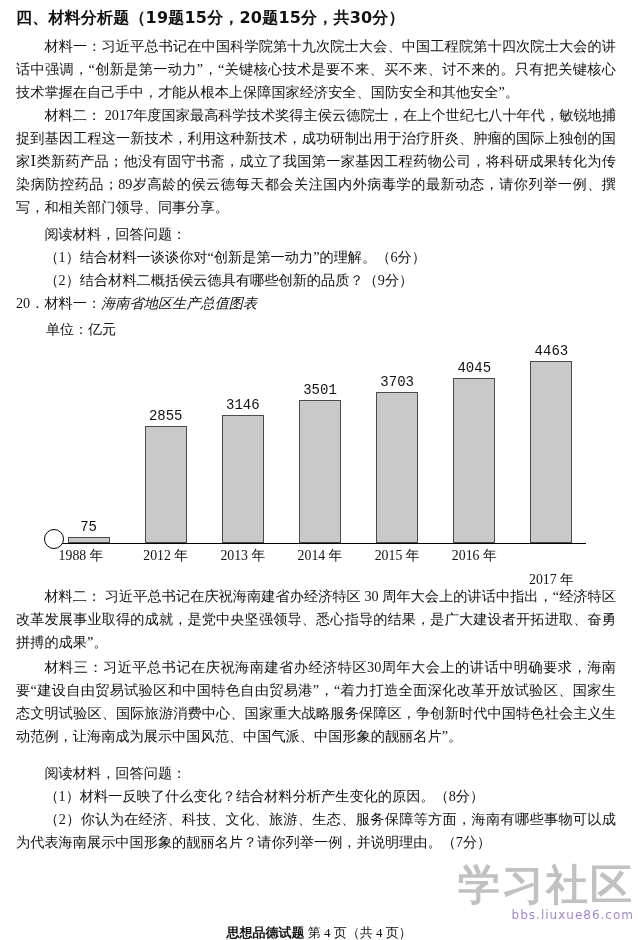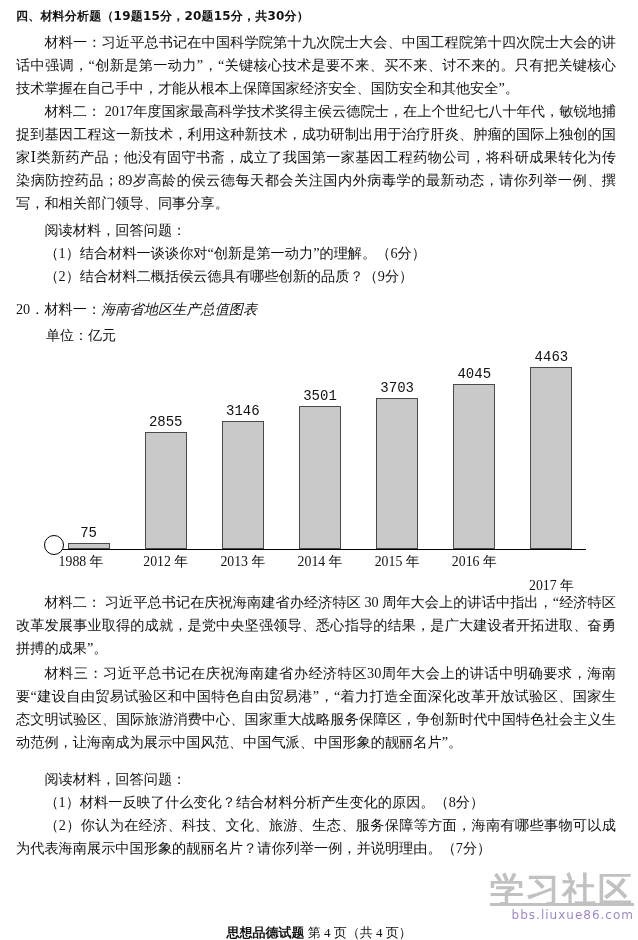--- a/index.html
+++ b/index.html
@@ -18,21 +18,21 @@
   .page {
     position: relative;
     width: 638px;
     height: 940px;
     padding: 0;
     box-sizing: border-box;
   }
   .section-title {
     font-family: "DejaVu Sans", "Liberation Sans", sans-serif;
     font-weight: bold;
-    font-size: 12px;
+    font-size: 16px;
     margin: 8px 0 6px 16px;
     letter-spacing: 0.2px;
   }
   .para {
     font-size: 14.2px;
     line-height: 1.62;
     margin: 0 22px 0 16px;
     text-align: justify;
     text-justify: inter-ideograph;
   }
@@ -123,26 +123,25 @@
   .watermark {
     position: absolute;
     right: 4px;
     bottom: 26px;
     text-align: right;
     pointer-events: none;
     opacity: 0.55;
   }
   .wm-main {
     font-family: "DejaVu Sans", sans-serif;
-    font-size: 34px;
+    font-size: 42px;
     font-weight: bold;
     color: #8f8f8f;
     letter-spacing: 2px;
     line-height: 1;
-    text-decoration: underline;
   }
   .wm-sub {
     font-family: "DejaVu Sans", sans-serif;
     font-size: 12px;
     color: #4c1d95;
     letter-spacing: 1px;
     margin-top: 2px;
   }
   .footer {
     position: absolute;
@@ -163,21 +162,21 @@
 
   <div class="para indent2">材料一：习近平总书记在中国科学院第十九次院士大会、中国工程院第十四次院士大会的讲话中强调，“创新是第一动力”，“关键核心技术是要不来、买不来、讨不来的。只有把关键核心技术掌握在自己手中，才能从根本上保障国家经济安全、国防安全和其他安全”。</div>
   <div class="para indent2">材料二： 2017年度国家最高科学技术奖得主侯云德院士，在上个世纪七八十年代，敏锐地捕捉到基因工程这一新技术，利用这种新技术，成功研制出用于治疗肝炎、肿瘤的国际上独创的国家Ⅰ类新药产品；他没有固守书斋，成立了我国第一家基因工程药物公司，将科研成果转化为传染病防控药品；89岁高龄的侯云德每天都会关注国内外病毒学的最新动态，请你列举一例、撰写，和相关部门领导、同事分享。</div>
 
   <div class="q-block">
     <div class="q-line ind">阅读材料，回答问题：</div>
     <div class="q-line ind">（1）结合材料一谈谈你对“创新是第一动力”的理解。（6分）</div>
     <div class="q-line ind">（2）结合材料二概括侯云德具有哪些创新的品质？（9分）</div>
   </div>
 
-  <div class="q-num" style="margin-top:10px;">
+  <div class="q-num" style="">
     <span>20．</span><span>材料一：</span><span class="ital">海南省地区生产总值图表</span>
   </div>
 
   <div class="chart-wrap">
     <div class="unit-label">单位：亿元</div>
     <div class="plot" id="plot">
         <div class="bar" style="left: 21.5714px; height: 6px;"></div>
         <div class="bar-val" style="left: 12.5714px; top: 172px;">75</div>
         <div class="bar" style="left: 98.7143px; height: 116.579px;"></div>
         <div class="bar-val" style="left: 89.7143px; top: 61.4208px;">2855</div>

